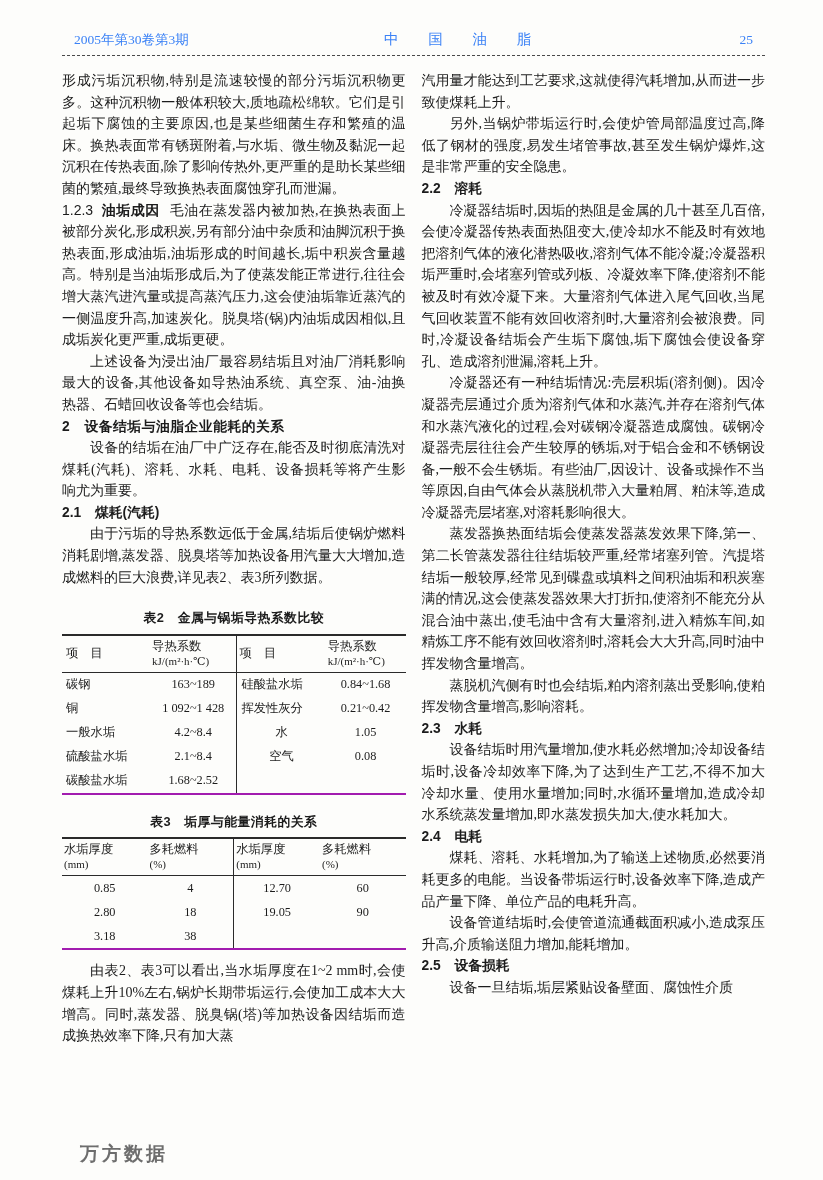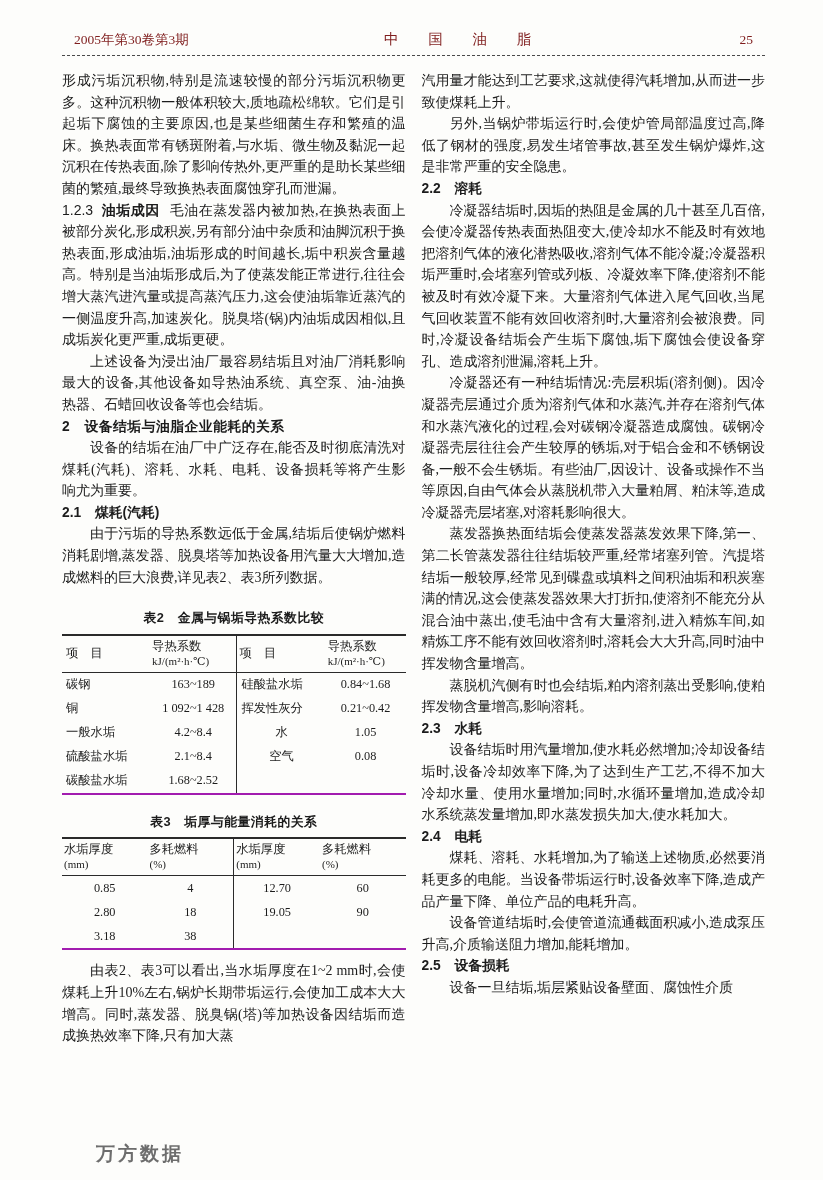--- a/index.html
+++ b/index.html
@@ -9,21 +9,21 @@
     background:#fdfdfb;
     overflow:hidden;
     box-sizing:border-box;
     padding:30px 58px 0 62px;
     font-family:"Liberation Serif","DejaVu Serif",serif;
     color:#1c1c1c;
     outline:1px solid #d8d8d8;
   }
   .pg-header{
     display:flex;justify-content:space-between;align-items:baseline;
-    font-size:13.5px;color:#7f1d1d;
+    font-size:13.5px;color:#3b82f6;
     padding:0 12px 6px 12px;
   }
   .pg-header .journal{letter-spacing:0.9em;font-size:14.5px;}
   .pg-header .page-no{font-size:13.5px;}
   .header-rule{
     border:none;border-top:1.6px dashed #4a4a4a;margin:0 0 14px 0;
   }
   .columns{display:flex;gap:16px;}
   .col{width:50%;text-align:justify;font-size:14px;line-height:21.6px;}
   .col p{margin:0;text-indent:2em;}
@@ -44,21 +44,21 @@
     border-top:2.5px solid #2a2a2a;border-bottom:2px solid #a21caf;
     font-size:12.3px;line-height:15px;
   }
   table.sci th{font-weight:normal;padding:3px 2px;border-bottom:1.2px solid #2a2a2a;}
   table.sci td{padding:4.5px 2px;text-align:center;}
   table.sci .item{text-align:left;padding-left:4px;}
   table.sci .mid{border-left:1.2px solid #2a2a2a;}
   .unit{font-size:11px;}
   
   .watermark{
-    position:absolute;left:96px;top:1141px;
+    position:absolute;left:80px;top:1141px;
     font-size:19px;font-weight:bold;color:#555;
     letter-spacing:3px;opacity:0.85;
     font-family:"Liberation Sans","DejaVu Sans",sans-serif;
   }
 </style>
 </head>
 <body>
 
 <div class="page">
 

